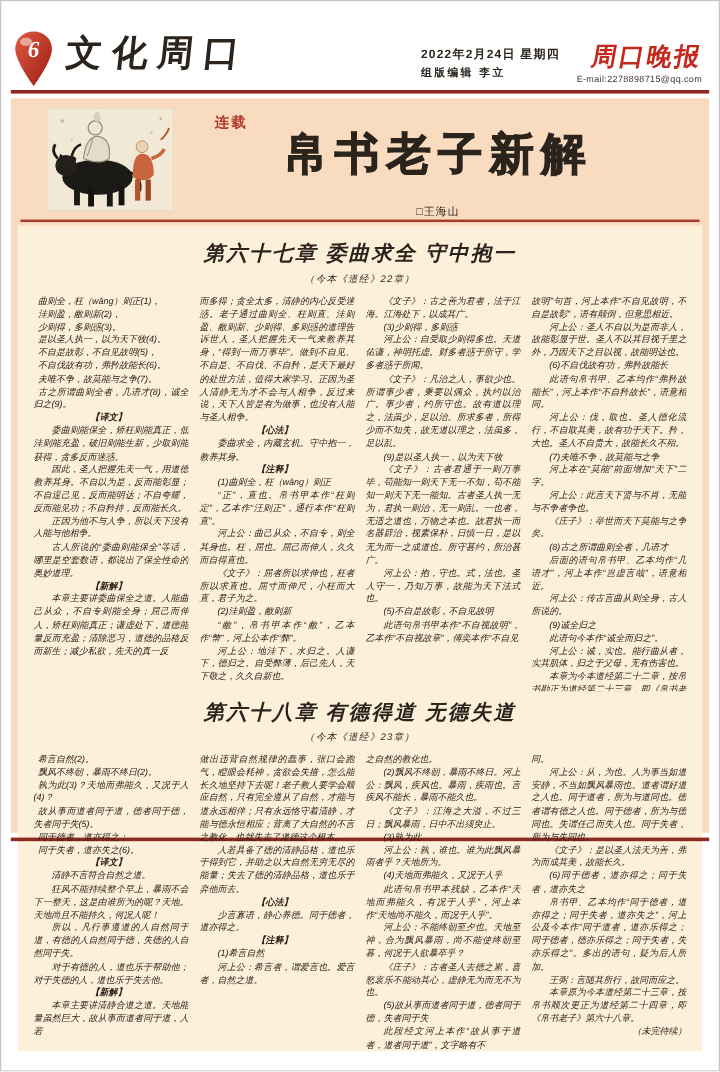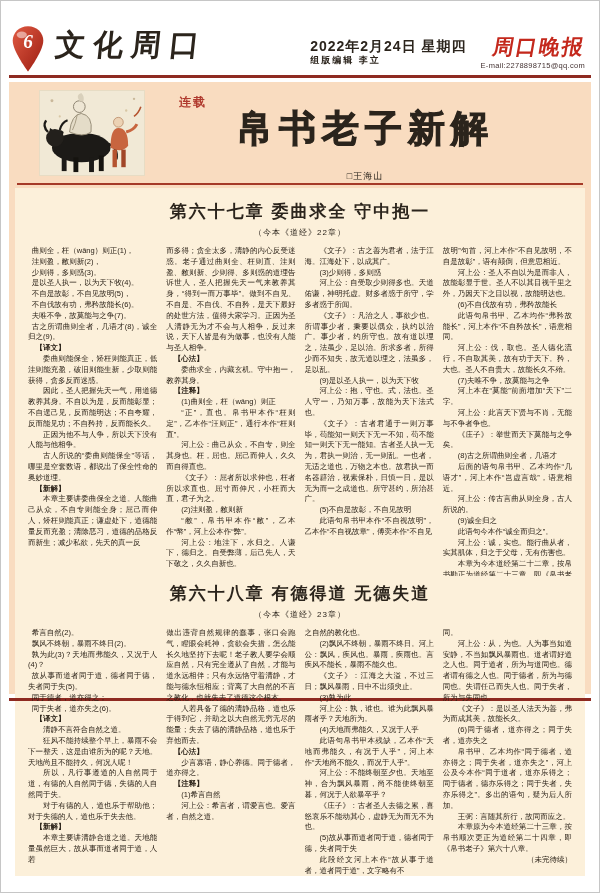--- a/index.html
+++ b/index.html
@@ -11,51 +11,51 @@
   body{font-family:"Liberation Sans","DejaVu Sans",sans-serif; color:var(--text-ink);}
   .page{width:600px; height:893px; border:1px solid #c6c6c6; background:#fff; position:relative; overflow:hidden;}
 
   
   .hdr{height:50px; margin:20px 14px 0 10px; display:flex; justify-content:space-between; align-items:flex-end;}
   .hdr-left{display:flex; align-items:center; gap:10px;}
   .pin{width:34px; height:48px; position:relative; top:2px;}
   .section-name{font-family:"Liberation Serif","DejaVu Serif",serif; font-size:30px; font-weight:bold; letter-spacing:8px; transform:skewX(-6deg); line-height:1; padding-bottom:4px;}
   .hdr-right{display:flex; align-items:flex-end; gap:14px; padding-bottom:2px;}
   .meta-col{text-align:left; line-height:14px; padding-bottom:2px;}
-  .meta-date{font-size:14px; font-weight:bold; letter-spacing:1px;}
+  .meta-date{font-size:10px; font-weight:bold; letter-spacing:1px;}
   .meta-editor{font-size:9px; font-weight:bold; letter-spacing:2px;}
   .brand-col{text-align:right; line-height:1;}
   .brand{font-family:"Liberation Serif","DejaVu Serif",serif; font-size:21px; font-weight:900; color:var(--brand-red); transform:skewX(-10deg); letter-spacing:2px; display:inline-block;}
   .email{font-size:7.5px; color:#433; margin-top:4px; letter-spacing:0.3px;}
   .rule-top,.rule-bottom{height:3px; background:var(--rule-red); margin:4px 8px 0 8px;}
 
   
   .peach{margin:4px 8px 0 8px; background:var(--bg-peach); padding:6px; height:612px;}
   .masthead{height:92px; display:flex; position:relative;}
   .painting{width:106px; height:86px; margin:2px 0 0 24px; background:#f1e9d6; border:1px solid #e7dcc4; flex:none;}
   .painting svg{width:100%; height:100%; display:block;}
   .mast-center{flex:1; position:relative; text-align:center;}
   .serial{position:absolute; left:34px; top:6px; color:var(--accent-red); font-size:12px; font-weight:bold; letter-spacing:2px;}
   .feature-title{font-size:37px; font-weight:900; letter-spacing:6px; margin-top:16px; font-family:"Liberation Sans","DejaVu Sans",sans-serif; -webkit-text-stroke:1px var(--text-ink);}
   .author{font-size:9px; margin-top:16px; letter-spacing:1px;}
   .mast-rule{height:2px; background:#a53a28; margin:3px 2px;}
 
   
-  .panel{background:var(--bg-cream); margin-top:2px; height:688px; padding:8px 13px 6px 13px; overflow:hidden;}
+  .panel{background:var(--bg-cream); margin-top:2px; height:688px; padding:8px 13px 6px 13px; overflow:hidden;font-style:italic;}
   .chap{margin-bottom:6px;}
   .chap-title{text-align:center; font-size:17px; font-weight:900; letter-spacing:2px; margin-top:4px;}
   .chap-sub{text-align:center; font-size:8px; margin:4px 0 8px 0; letter-spacing:1px;}
   .cols{display:flex; gap:9px; overflow:hidden;}
   .cols.c1{height:330px;}
   .cols.c2{height:252px;}
   .col{flex:1 1 0; font-size:7.5px; line-height:10.8px; text-align:justify; overflow:hidden; color:#2b2218;}
   .col p{margin:0; text-indent:2em;}
   .col p.noindent{text-indent:0;}
   .col p.right{text-align:right; text-indent:0;}
-  .col p.hd{font-weight:bold; text-indent:1em;}
+  .col p.hd{font-weight:bold; text-indent:1em;margin-left:40px;}
   .col p.verse{text-indent:0.5em;}
 </style>
 </head>
 <body>
 
 <div class="page">
 
   <header class="hdr">
     <div class="hdr-left">
       <svg class="pin" viewBox="0 0 30 42" aria-hidden="true">
@@ -162,22 +162,22 @@
               <p>(2)洼则盈，敝则新</p>
               <p>“敝”，帛书甲本作“敝”，乙本作“幣”，河上公本作“弊”。</p>
               <p>河上公：地洼下，水归之。人谦下，德归之。自受弊薄，后己先人，天下敬之，久久自新也。</p>
             </div>
           <div class="col">
               <p>《文子》：古之善为君者，法于江海。江海处下，以成其广。</p>
               <p>(3)少则得，多则惑</p>
               <p>河上公：自受取少则得多也。天道佑谦，神明托虚。财多者惑于所守，学多者惑于所闻。</p>
               <p>《文子》：凡治之人，事欲少也。所谓事少者，秉要以偶众，执约以治广。事少者，约所守也。故有道以理之，法虽少，足以治。所求多者，所得少而不知失，故无道以理之，法虽多，足以乱。</p>
               <p>(9)是以圣人执一，以为天下牧</p>
+              <p>《文子》：古者君通于一则万事毕，苟能知一则天下无一不知，苟不能知一则天下无一能知。古者圣人执一无为，君执一则治，无一则乱。一也者，无适之道也，万物之本也。故君执一而名器辟治，视素保朴，日慎一日，是以无为而一之成道也。所守甚约，所治甚广。</p>
               <p>河上公：抱，守也。式，法也。圣人守一，乃知万事，故能为天下法式也。</p>
-              <p>《文子》：古者君通于一则万事毕，苟能知一则天下无一不知，苟不能知一则天下无一能知。古者圣人执一无为，君执一则治，无一则乱。一也者，无适之道也，万物之本也。故君执一而名器辟治，视素保朴，日慎一日，是以无为而一之成道也。所守甚约，所治甚广。</p>
               <p>(5)不自是故彰，不自见故明</p>
               <p>此语句帛书甲本作“不自视故明”，乙本作“不自视故章”，傅奕本作“不自见</p>
             </div>
           <div class="col">
               <p class="noindent">故明”句首，河上本作“不自见故明，不自是故彰”，语有颠倒，但意思相近。</p>
               <p>河上公：圣人不自以为是而非人，故能彰显于世。圣人不以其目视千里之外，乃因天下之目以视，故能明达也。</p>
               <p>(6)不自伐故有功，弗矜故能长</p>
               <p>此语句帛书甲、乙本均作“弗矜故能长”，河上本作“不自矜故长”，语意相同。</p>
               <p>河上公：伐，取也。圣人德化流行，不自取其美，故有功于天下。矜，大也。圣人不自贵大，故能长久不殆。</p>
               <p>(7)夫唯不争，故莫能与之争</p>

